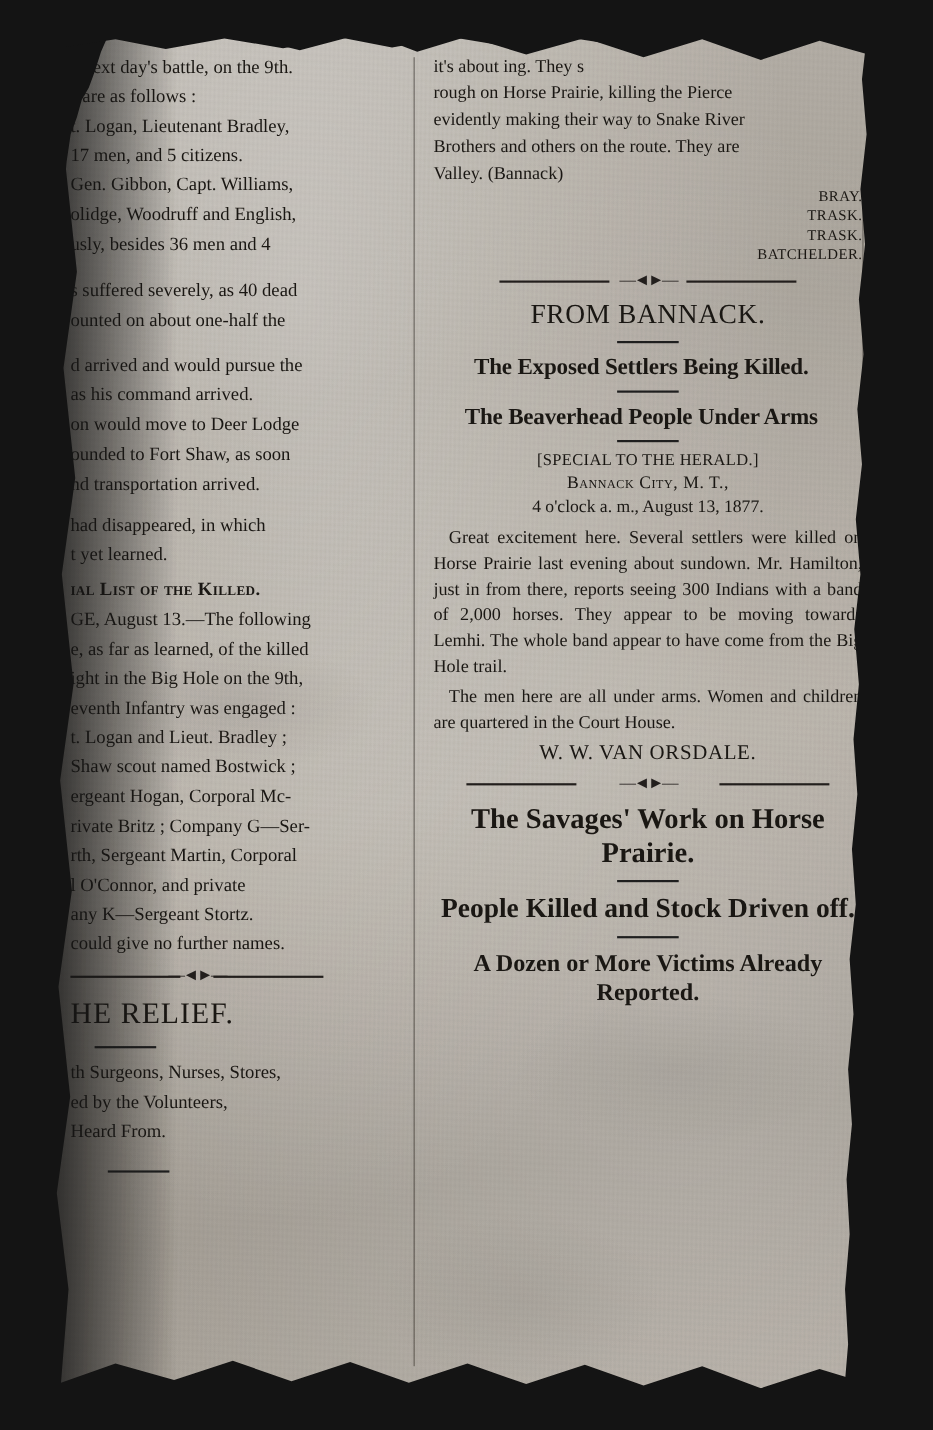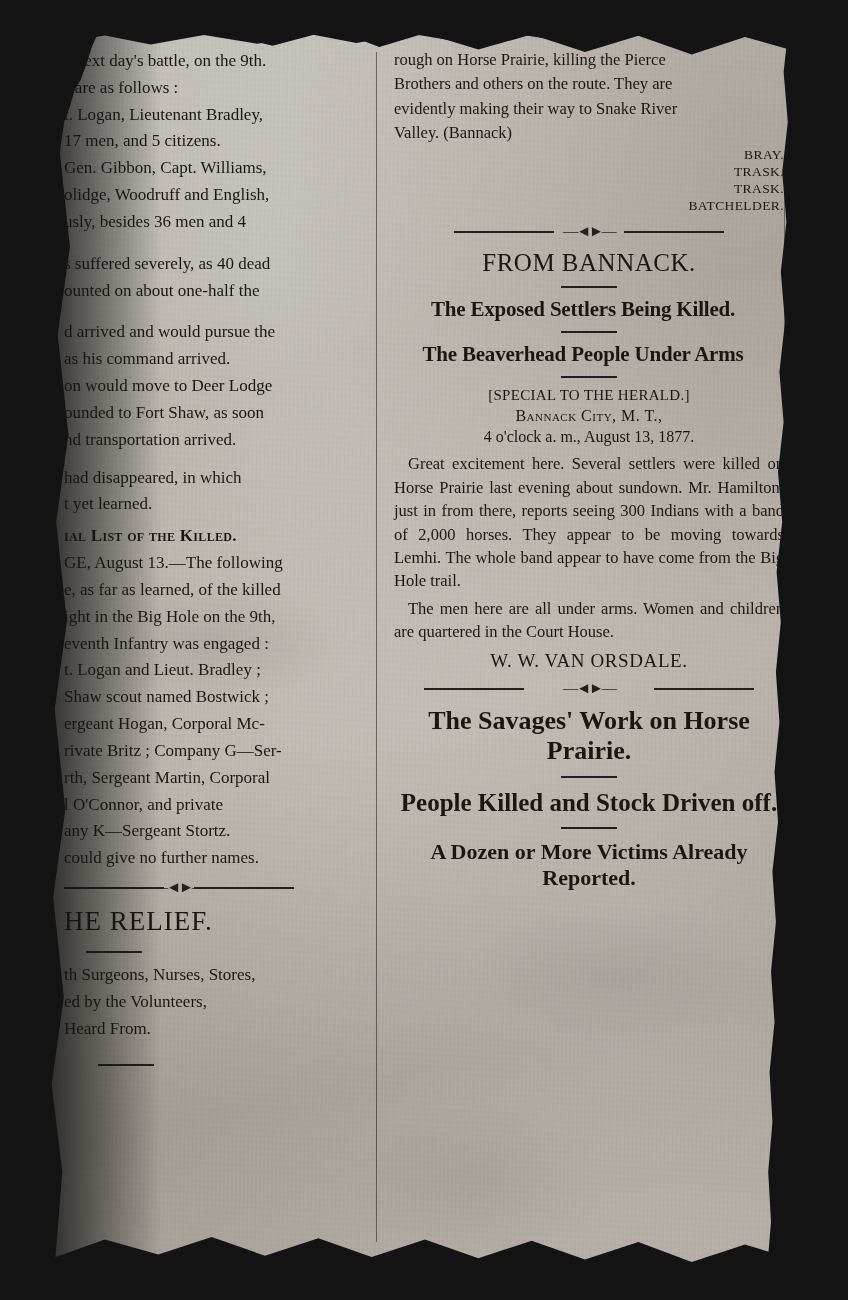--- a/index.html
+++ b/index.html
@@ -283,23 +283,24 @@
       <p class="head-1" style="text-align:left;font-size:27px;margin:4px 0 2px 0;letter-spacing:1px">HE RELIEF.</p>
       <div class="short-rule" style="margin-left:22px"></div>
 
       <p>th Surgeons, Nurses, Stores,</p>
       <p>ed by the Volunteers,</p>
       <p>Heard From.</p>
       <div class="short-rule" style="margin-left:34px;margin-top:22px"></div>
     </div>
 
     <div class="col col-right">
+      <p>it's about            ing.  They s</p>
       <p>rough on Horse Prairie, killing the Pierce</p>
+      <p>evidently making their way to Snake River</p>
       <p>Brothers and others on the route.   They are</p>
-      <p>evidently making their way to Snake River</p>
       <p>Valley.  (Bannack)</p>
 
       <div class="signers">
         <div>BRAY.</div>
         <div>TRASK.</div>
         <div>TRASK.</div>
         <div>BATCHELDER.</div>
       </div>
 
       <div class="dingbat">

